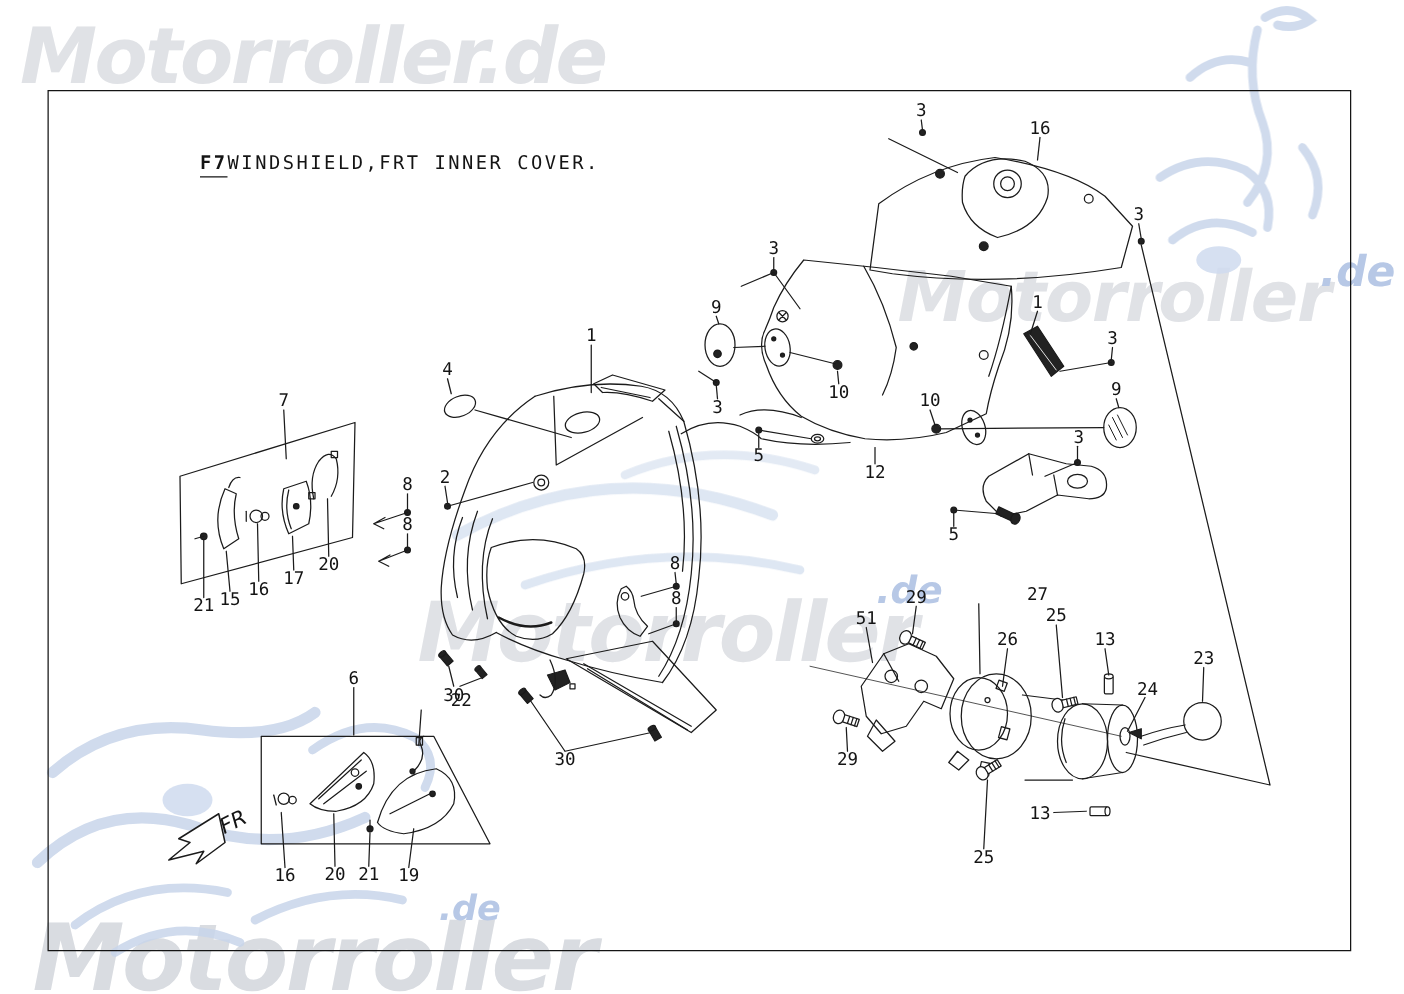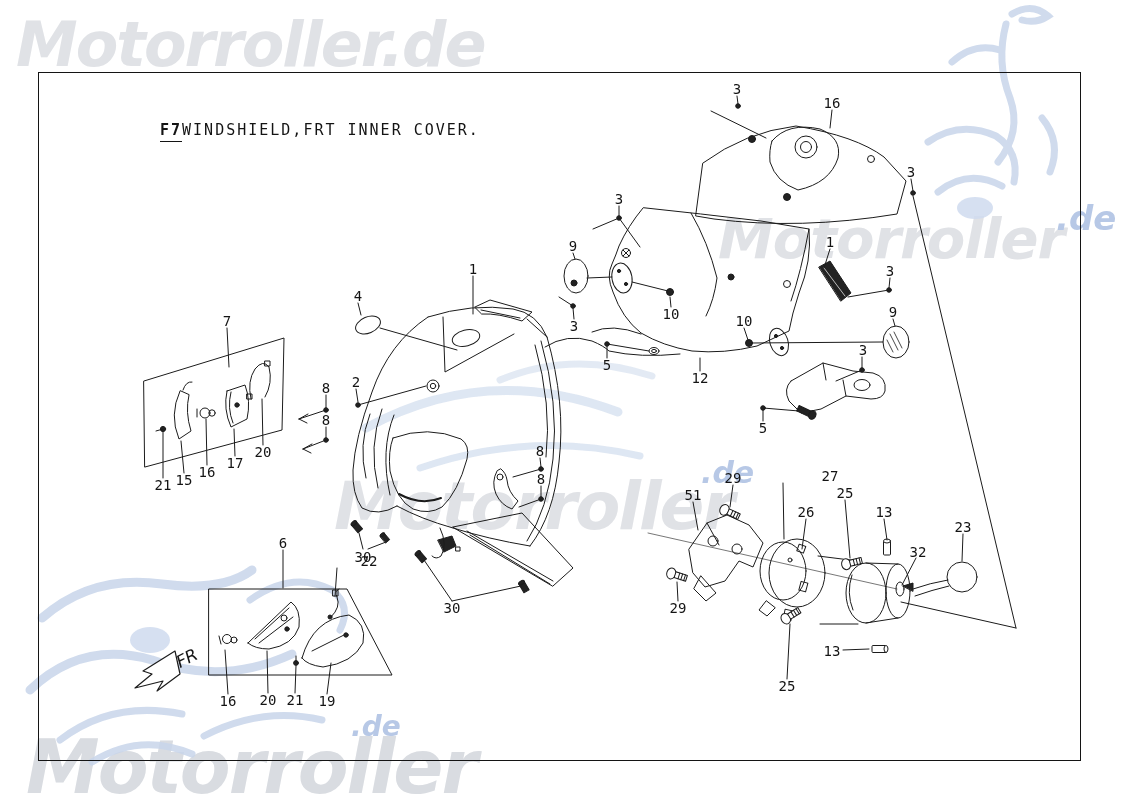--- a/index.html
+++ b/index.html
@@ -331,21 +331,21 @@
       <span class="pn" style="left: 337px; top: 561px; margin-left: 32px;">22</span>
       <span class="pn" style="left: 363px; top: 557px;">30</span>
       <span class="pn" style="left: 452px; top: 608px;">30</span>
       <span class="pn" style="left: 693px; top: 495px;">51</span>
       <span class="pn" style="left: 733px; top: 478px;">29</span>
       <span class="pn" style="left: 783px; top: 476px; margin-left: 47px;">27</span>
       <span class="pn" style="left: 806px; top: 512px;">26</span>
       <span class="pn" style="left: 845px; top: 493px;">25</span>
       <span class="pn" style="left: 884px; top: 512px;">13</span>
       <span class="pn" style="left: 963px; top: 527px;">23</span>
-      <span class="pn" style="left: 918px; top: 552px;">32</span>
+      <span class="pn" style="left: 918px; top: 552px;">24</span>
       <span class="pn" style="left: 678px; top: 608px;">29</span>
       <span class="pn" style="left: 787px; top: 686px;">25</span>
       <span class="pn" style="left: 832px; top: 651px;">13</span>
       <span class="pn" style="left: 228px; top: 701px;">16</span>
       <span class="pn" style="left: 268px; top: 700px; text-align: right;">20</span>
       <span class="pn" style="left: 295px; top: 700px;">21</span>
       <span class="pn" style="left: 327px; top: 701px;">19</span>
     </div>
 
 </div>

